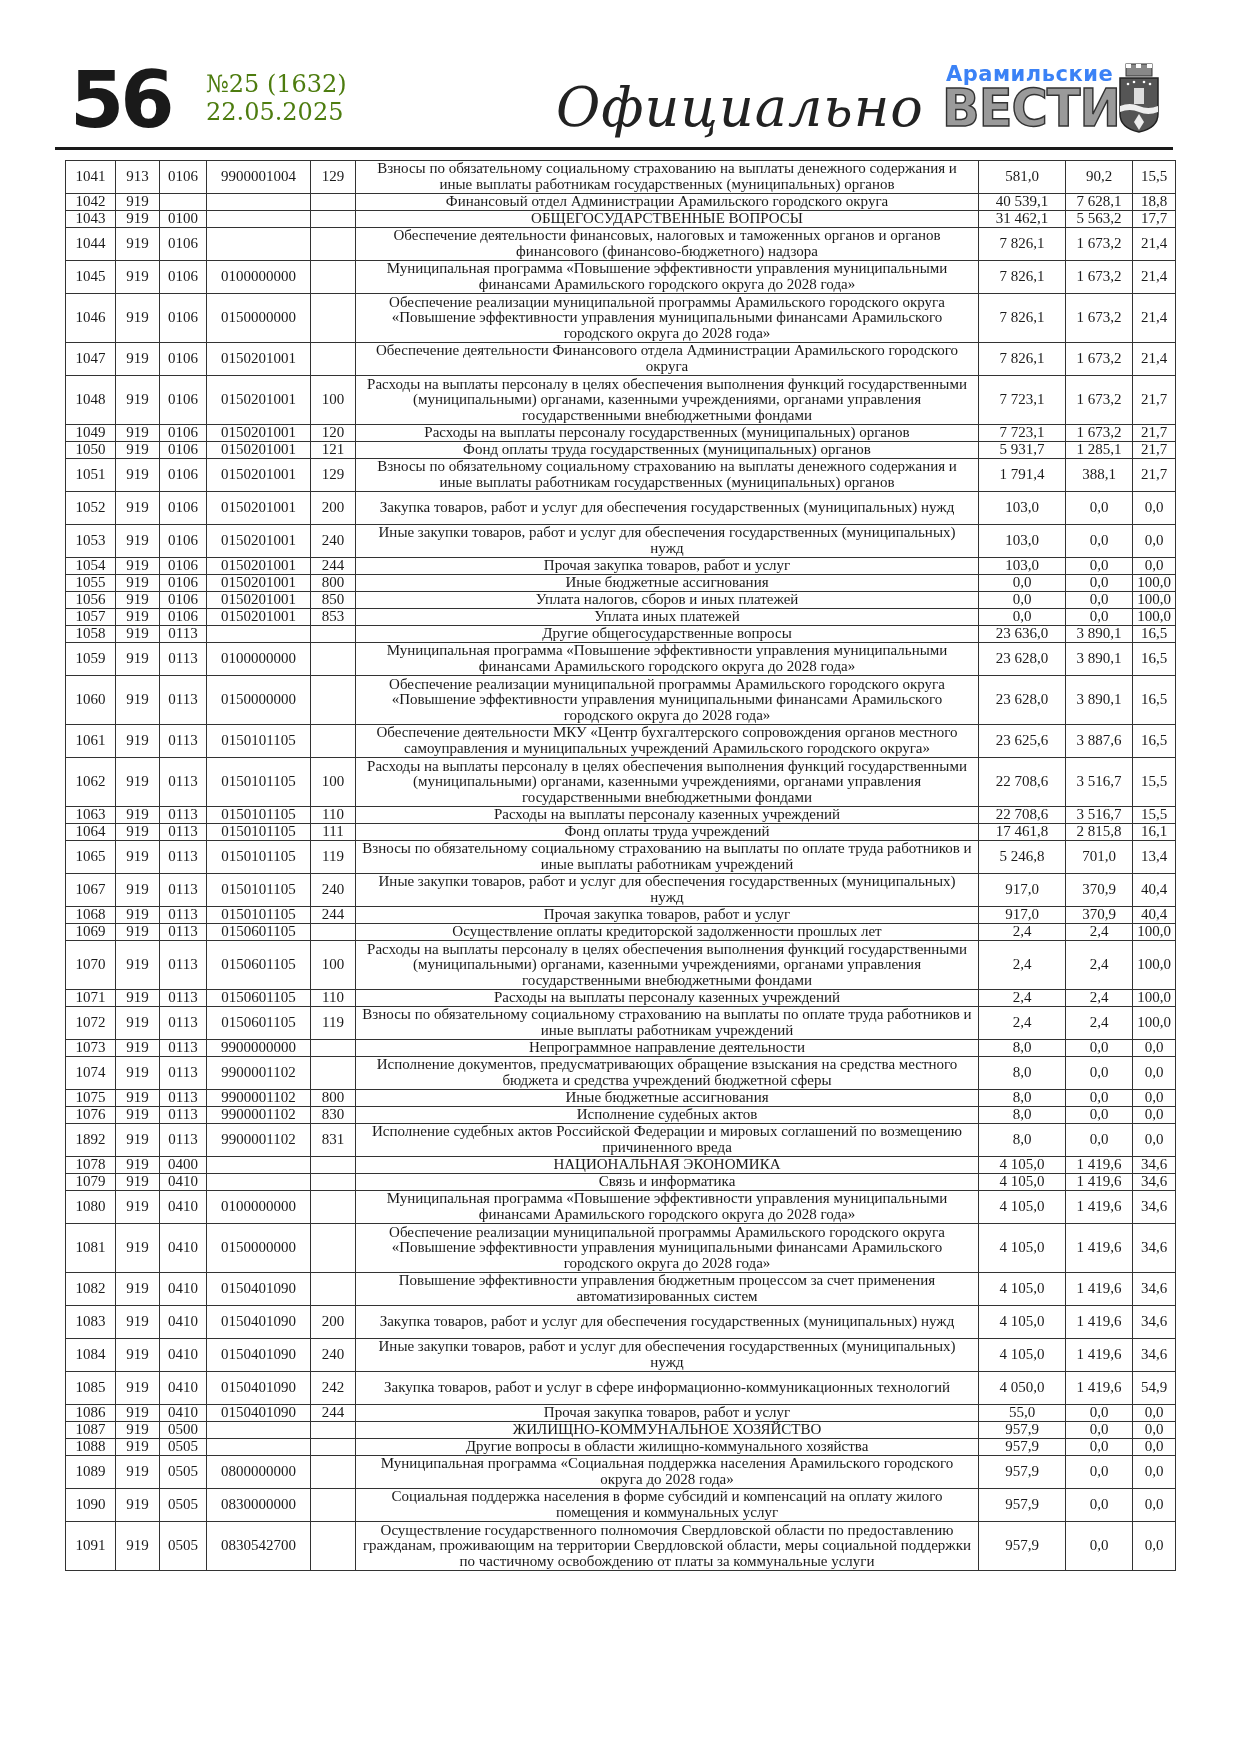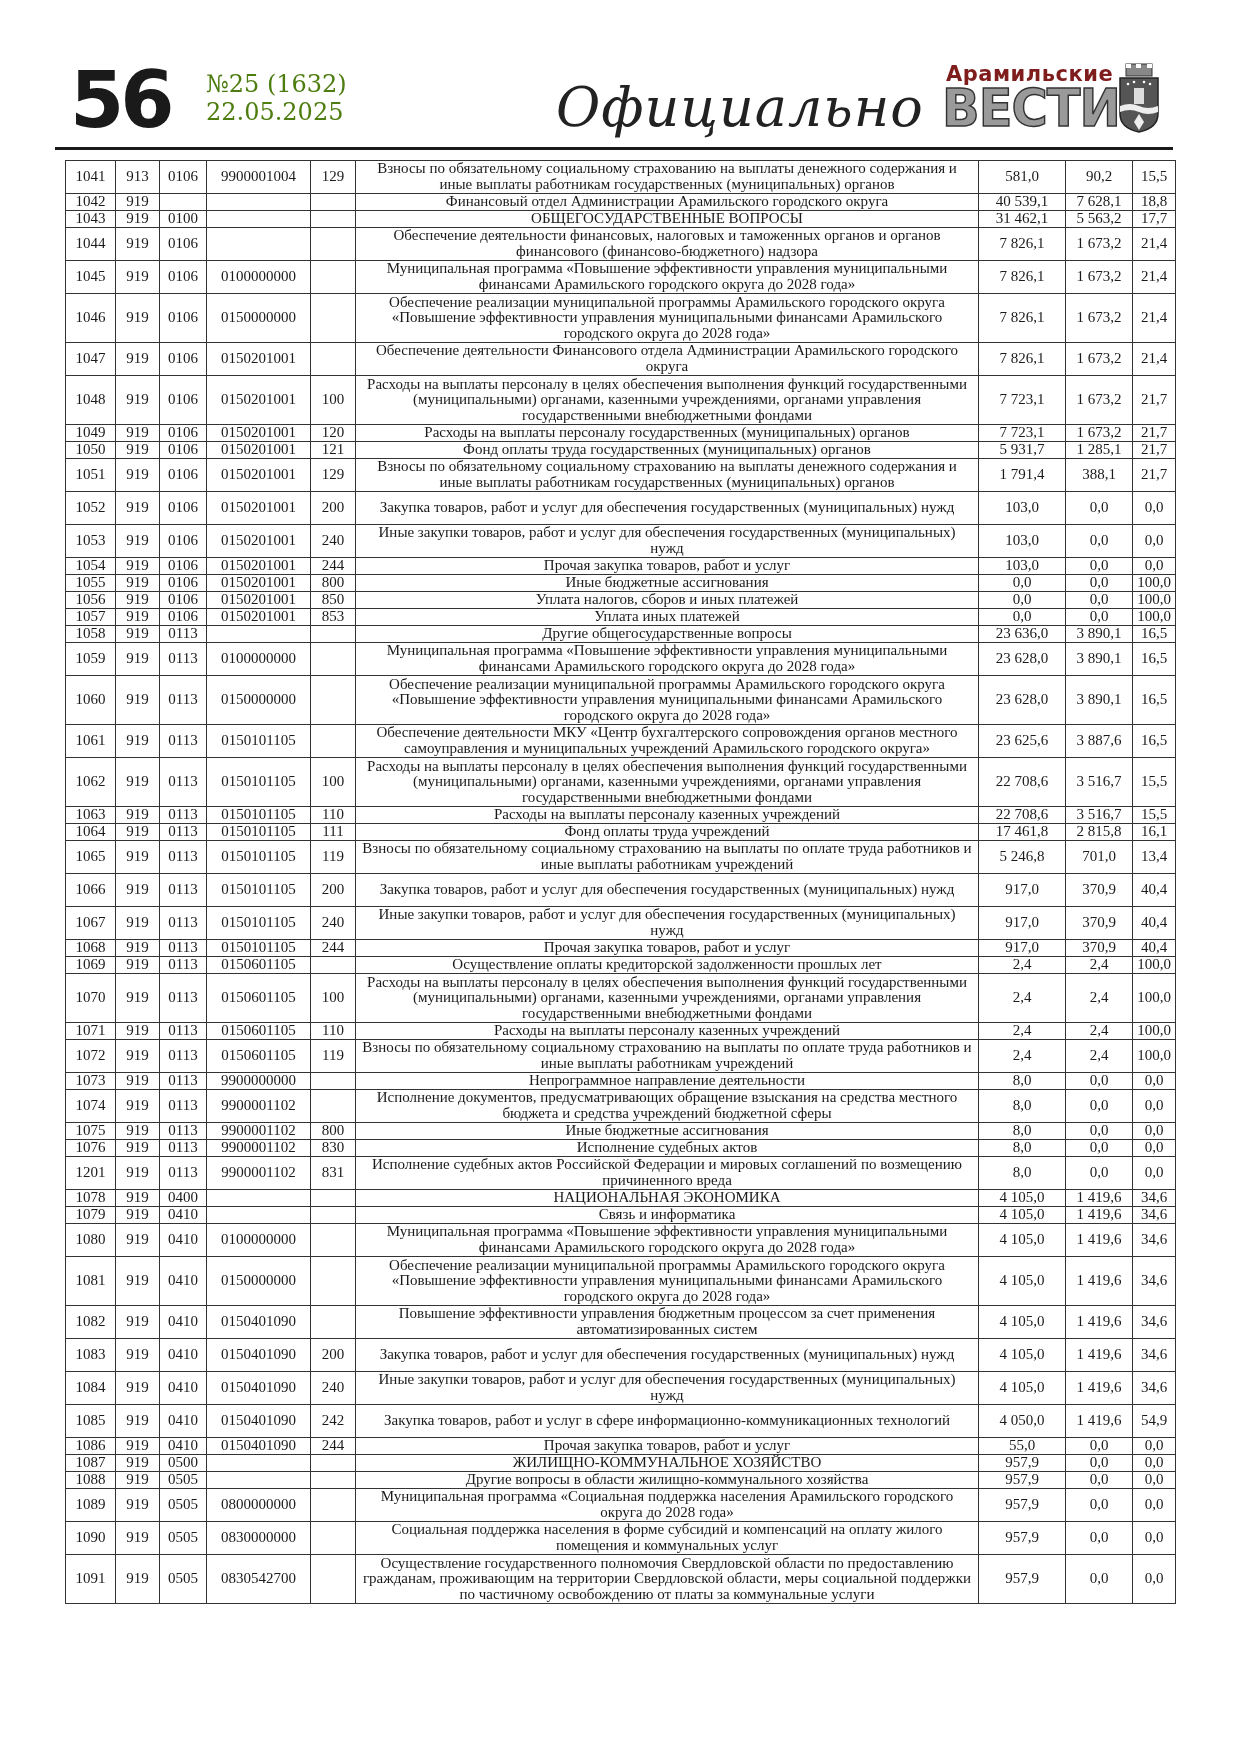--- a/index.html
+++ b/index.html
@@ -1,21 +1,21 @@
 <!DOCTYPE html>
 <html><head>
 <meta charset="utf-8">
 <style>
   html,body{margin:0;padding:0;background:#fff;}
   body{width:1241px;height:1754px;position:relative;overflow:hidden;font-family:"Liberation Serif",serif;color:#1a1a1a;}
   .hdr{position:absolute;left:0;top:0;width:1004px;height:160px;}
   .pagenum{position:absolute;left:70px;top:60px;font-family:"DejaVu Sans",sans-serif;font-weight:bold;font-size:78px;letter-spacing:-4px;line-height:80px;color:#1a1a1a;}
   .issue{position:absolute;left:206px;top:70px;font-family:"DejaVu Serif",serif;font-size:24px;line-height:28px;color:#4d7c0f;}
   .section{position:absolute;left:556px;top:73px;font-family:"DejaVu Serif",serif;font-style:italic;font-size:54px;line-height:70px;color:#222;letter-spacing:1px;}
-  .logo-top{position:absolute;left:946px;top:62px;font-family:"DejaVu Sans",sans-serif;font-weight:bold;font-size:21px;color:#7f1d1d;letter-spacing:0.5px;}
+  .logo-top{position:absolute;left:946px;top:62px;font-family:"DejaVu Sans",sans-serif;font-weight:bold;font-size:21px;color:#3b82f6;letter-spacing:0.5px;}
   .logo-main{position:absolute;left:942px;top:80px;font-family:"DejaVu Sans",sans-serif;font-weight:bold;font-size:52px;line-height:56px;color:#9a9a9a;-webkit-text-stroke:1.5px #333;letter-spacing:-1px;transform:scaleX(0.95);transform-origin:left;}
   .crest{position:absolute;left:1118px;top:62px;width:42px;height:72px;}
   .rule{position:absolute;left:55px;top:147px;width:1118px;height:3px;background:#1a1a1a;}
   table{position:absolute;left:65px;top:160px;width:1110px;border-collapse:collapse;table-layout:fixed;font-family:"Liberation Serif",serif;font-size:15px;line-height:15.6px;}
   td{border:1px solid #333;padding:0 3px;text-align:center;vertical-align:middle;overflow:hidden;}
   td.desc{padding:0 6px;}
   tr.r1 td{height:16px;}
   tr.r2 td{height:32px;}
   tr.r3 td{height:48px;}
 </style>
@@ -330,31 +330,20 @@
         <td>919</td>
         <td>0113</td>
         <td>0150101105</td>
         <td>119</td>
         <td class="desc">Взносы по обязательному социальному страхованию на выплаты по оплате труда работников и иные выплаты работникам учреждений</td>
         <td>5 246,8</td>
         <td>701,0</td>
         <td>13,4</td>
       </tr>
       <tr class="r2">
-        <td>1066</td>
-        <td>919</td>
-        <td>0113</td>
-        <td>0150101105</td>
-        <td>200</td>
-        <td class="desc">Закупка товаров, работ и услуг для обеспечения государственных (муниципальных) нужд</td>
-        <td>917,0</td>
-        <td>370,9</td>
-        <td>40,4</td>
-      </tr>
-      <tr class="r2">
         <td>1067</td>
         <td>919</td>
         <td>0113</td>
         <td>0150101105</td>
         <td>240</td>
         <td class="desc">Иные закупки товаров, работ и услуг для обеспечения государственных (муниципальных) нужд</td>
         <td>917,0</td>
         <td>370,9</td>
         <td>40,4</td>
       </tr>
@@ -451,21 +440,21 @@
         <td>919</td>
         <td>0113</td>
         <td>9900001102</td>
         <td>830</td>
         <td class="desc">Исполнение судебных актов</td>
         <td>8,0</td>
         <td>0,0</td>
         <td>0,0</td>
       </tr>
       <tr class="r2">
-        <td>1201</td>
+        <td>1892</td>
         <td>919</td>
         <td>0113</td>
         <td>9900001102</td>
         <td>831</td>
         <td class="desc">Исполнение судебных актов Российской Федерации и мировых соглашений по возмещению причиненного вреда</td>
         <td>8,0</td>
         <td>0,0</td>
         <td>0,0</td>
       </tr>
       <tr class="r1">

